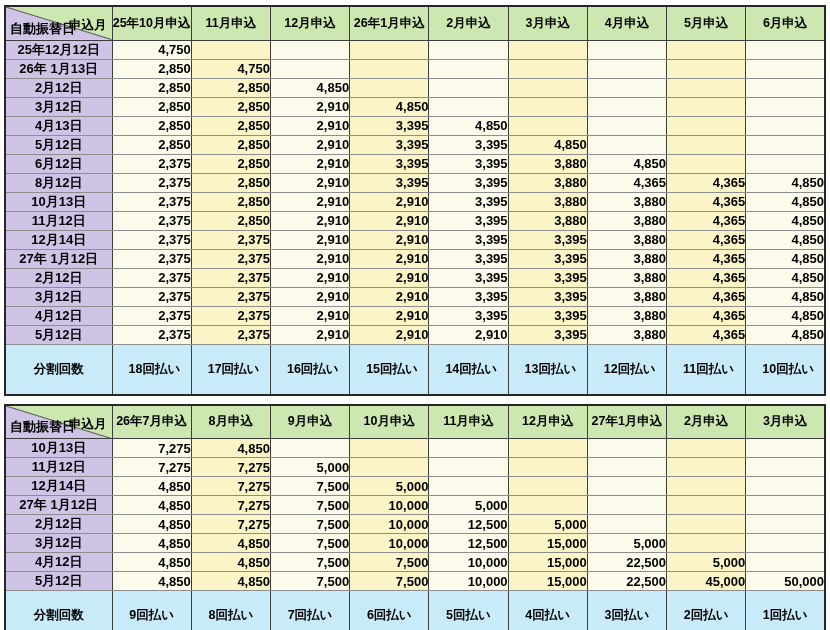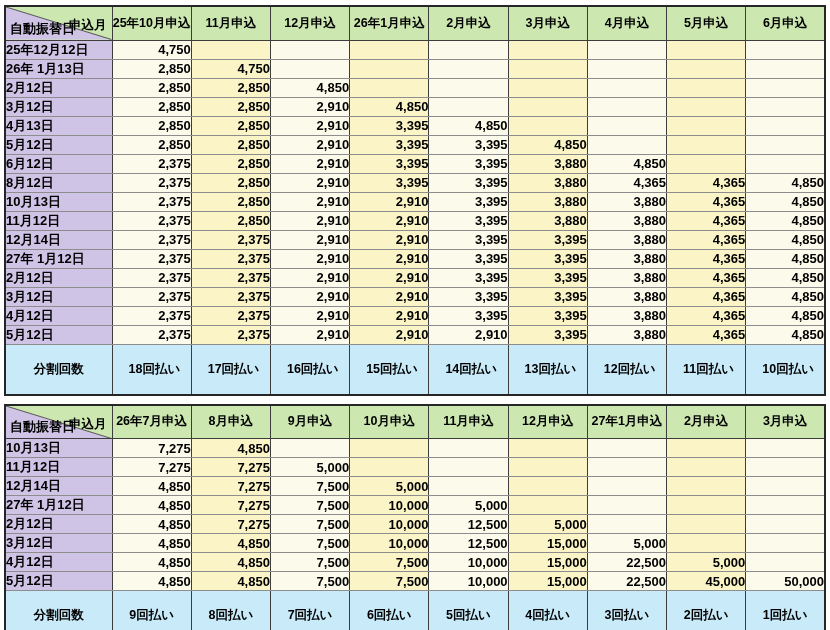--- a/index.html
+++ b/index.html
@@ -48,21 +48,21 @@
     position:relative;
     background:none;
     padding:0;
   }
   .corner-svg{position:absolute;left:0;top:0;width:100%;height:100%;display:block;}
   .corner-top{position:absolute;top:2px;right:5px;font-size:12.5px;margin-top:8px;}
   .corner-bottom{position:absolute;bottom:2px;left:4px;font-size:13px;}
   table.sched tbody tr{height:17px;}
   th.rowlabel{
     background:var(--purple);
-    text-align:left;
+    text-align:center;
     padding-right:9px;
     font-size:13px;
     font-weight:bold;
   }
   td.val{
     background:var(--cream);
     text-align:right;
     padding-right:6px;
     font-size:13px;
   }

